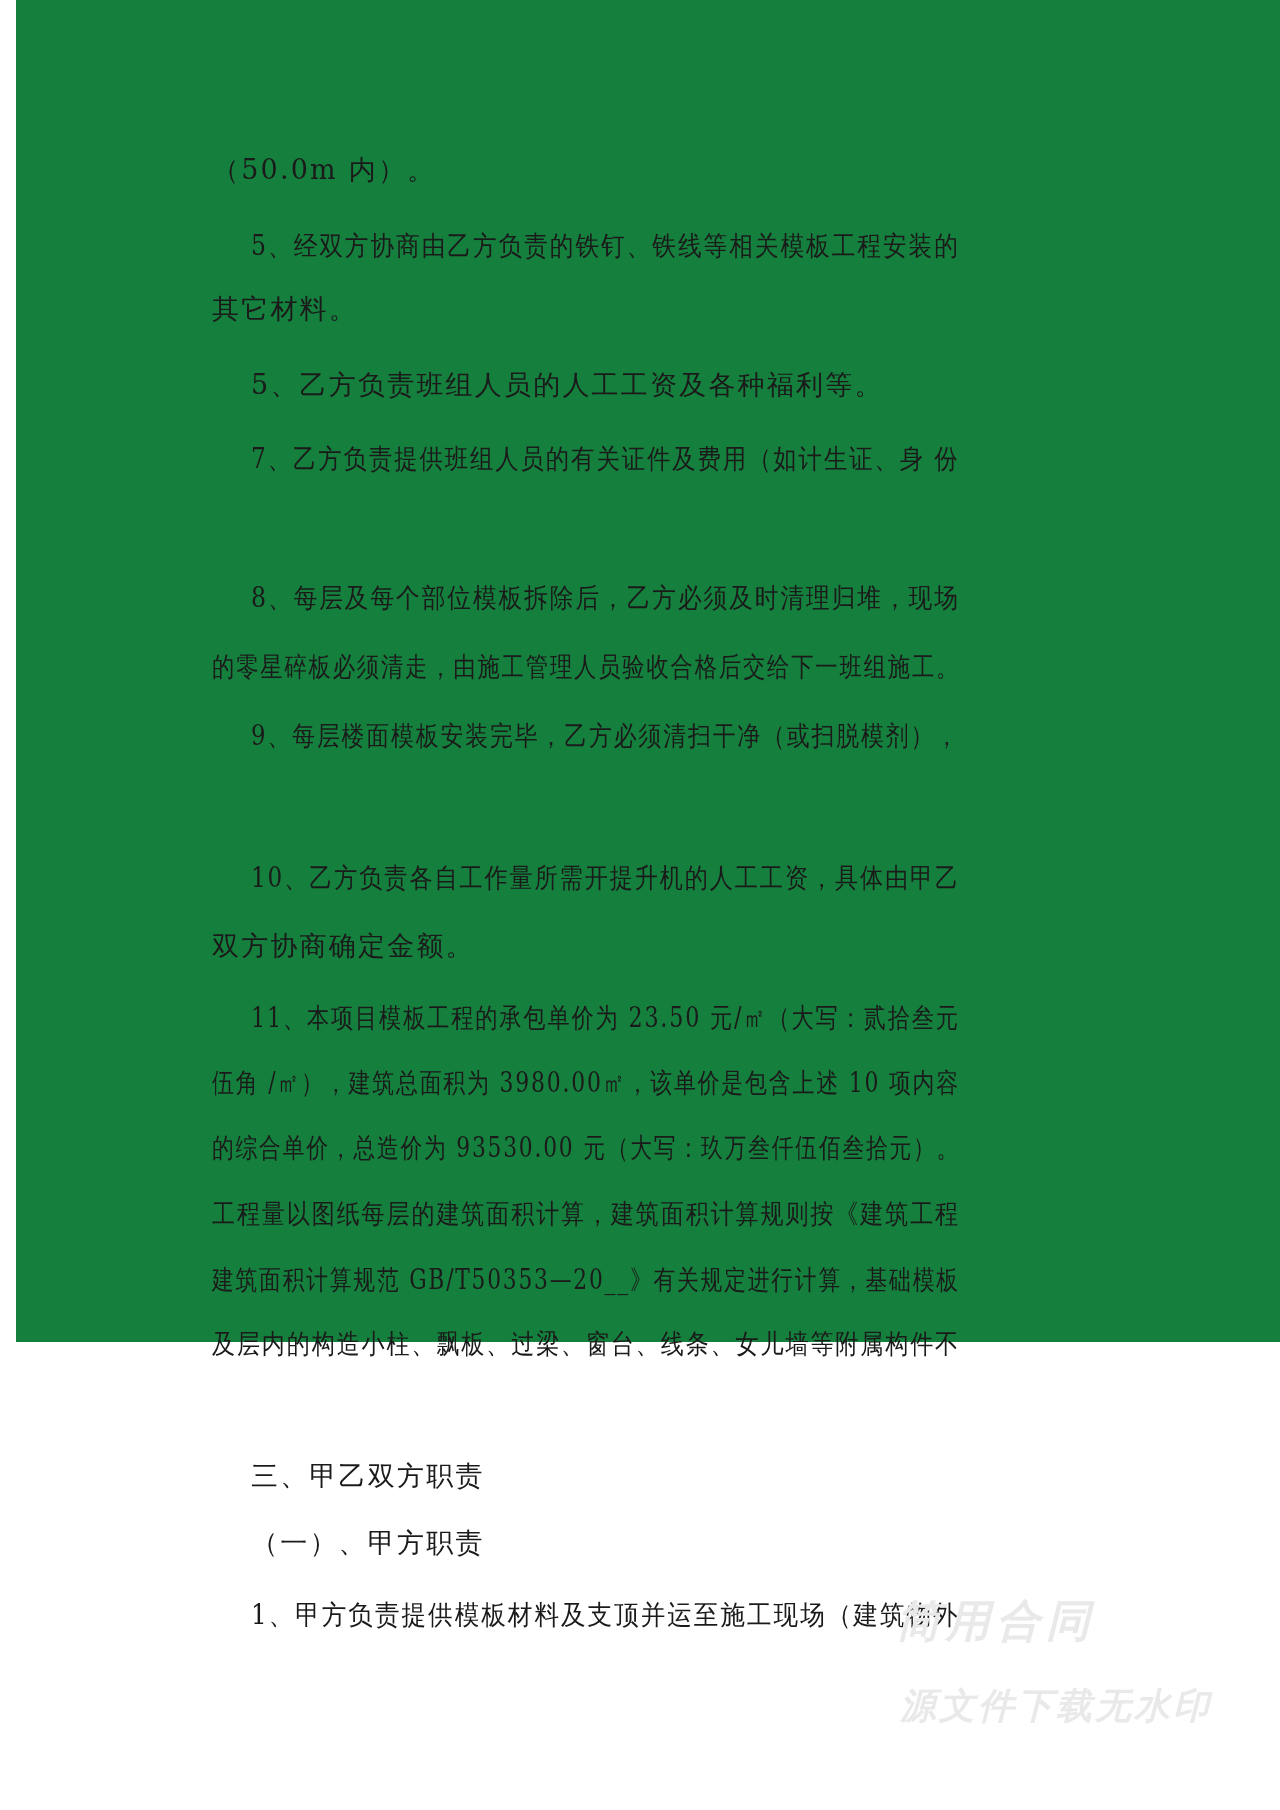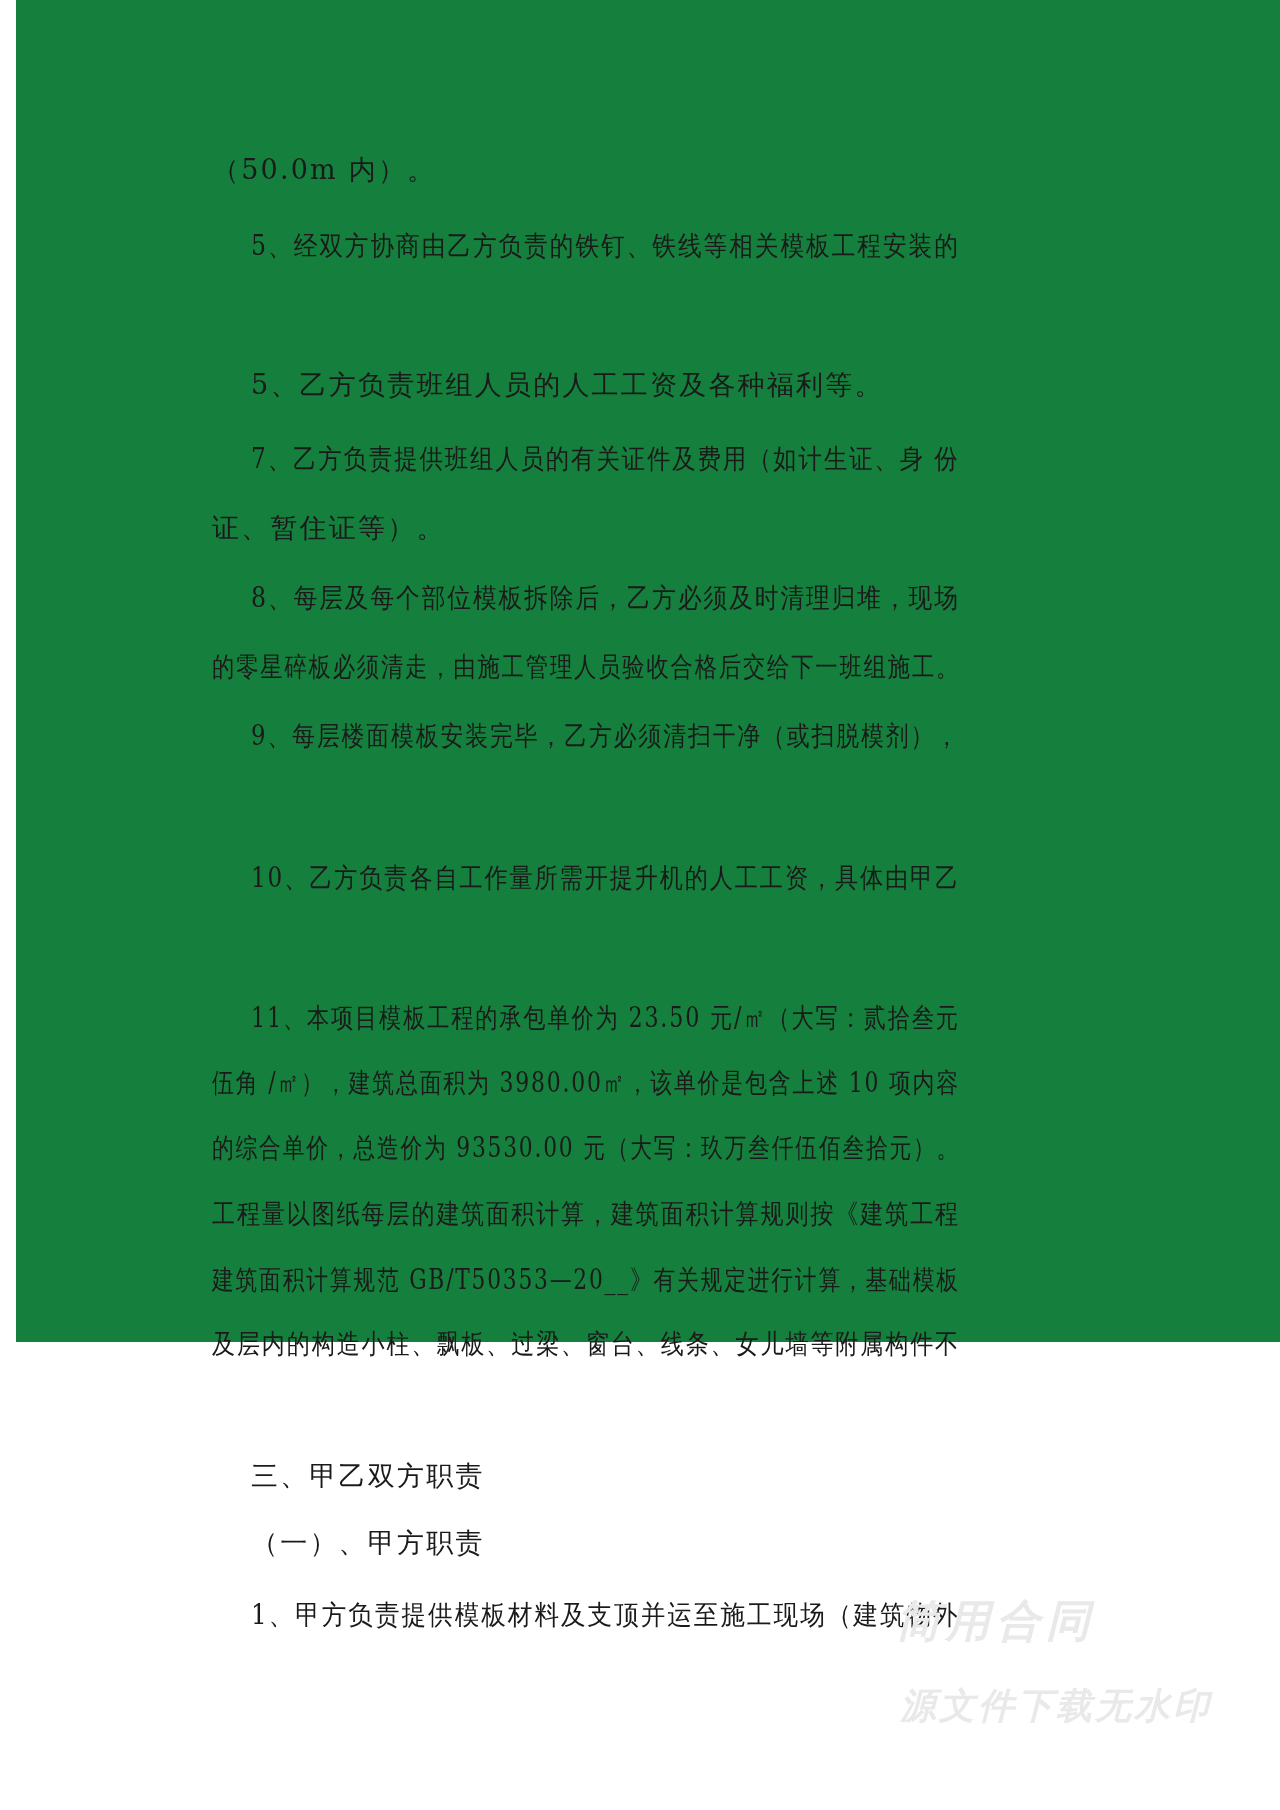--- a/index.html
+++ b/index.html
@@ -13,27 +13,28 @@
         font-weight: bold; font-style: italic; color: #e9e9e9; white-space: nowrap; }
   .wm1 { left: 880px; top: 1592px; font-size: 44px; letter-spacing: 6px; }
   .wm2 { left: 884px; top: 1682px; font-size: 36px; letter-spacing: 3px; }
 </style>
 </head>
 <body>
 
 <div class="page">
   <div class="line" style="top:152px">（50.0m 内）。</div>
   <div class="line indent" style="top: 228px; transform: scaleX(0.877475);">5、经双方协商由乙方负责的铁钉、铁线等相关模板工程安装的</div>
+  <div class="line" style="top:291px">其它材料。</div>
   <div class="line indent" style="top:367px">5、乙方负责班组人员的人工工资及各种福利等。</div>
   <div class="line indent" style="top: 441px; transform: scaleX(0.86569);">7、乙方负责提供班组人员的有关证件及费用（如计生证、身 份</div>
-  <div class="line" style="top:510px">证、暂住证等）。</div>
   <div class="line indent" style="top: 580px; transform: scaleX(0.877475);">8、每层及每个部位模板拆除后，乙方必须及时清理归堆，现场</div>
   <div class="line" style="top: 649px; transform: scaleX(0.826519);">的零星碎板必须清走，由施工管理人员验收合格后交给下一班组施工。</div>
   <div class="line indent" style="top: 718px; transform: scaleX(0.847073);">9、每层楼面模板安装完毕，乙方必须清扫干净（或扫脱模剂），</div>
   <div class="line indent" style="top: 860px; transform: scaleX(0.857316);">10、乙方负责各自工作量所需开提升机的人工工资，具体由甲乙</div>
+  <div class="line" style="top:928px">双方协商确定金额。</div>
   <div class="line indent" style="top: 1000px; transform: scaleX(0.823461);">11、本项目模板工程的承包单价为 23.50 元/㎡（大写：贰拾叁元</div>
   <div class="line" style="top: 1065px; transform: scaleX(0.812161);">伍角 /㎡），建筑总面积为 3980.00㎡，该单价是包含上述 10 项内容</div>
   <div class="line" style="top: 1130px; transform: scaleX(0.806904);">的综合单价，总造价为 93530.00 元（大写：玖万叁仟伍佰叁拾元）。</div>
   <div class="line" style="top: 1196px; transform: scaleX(0.853881);">工程量以图纸每层的建筑面积计算，建筑面积计算规则按《建筑工程</div>
   <div class="line" style="top: 1262px; transform: scaleX(0.806904);">建筑面积计算规范 GB/T50353—20__》有关规定进行计算，基础模板</div>
   <div class="line" style="top: 1326px; transform: scaleX(0.853881);">及层内的构造小柱、飘板、过梁、窗台、线条、女儿墙等附属构件不</div>
   <div class="line indent" style="top:1458px">三、甲乙双方职责</div>
   <div class="line indent" style="top:1525px">（一）、甲方职责</div>
   <div class="line indent" style="top: 1597px; transform: scaleX(0.910141);">1、甲方负责提供模板材料及支顶并运至施工现场（建筑物外</div>
 

